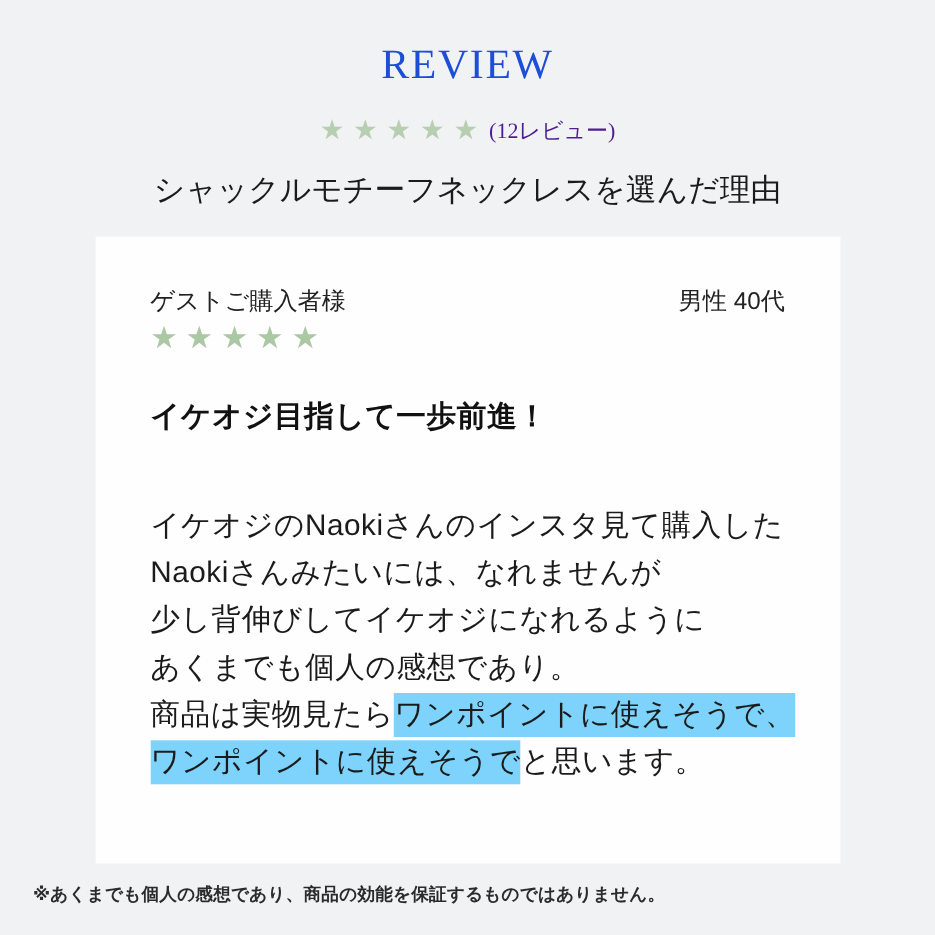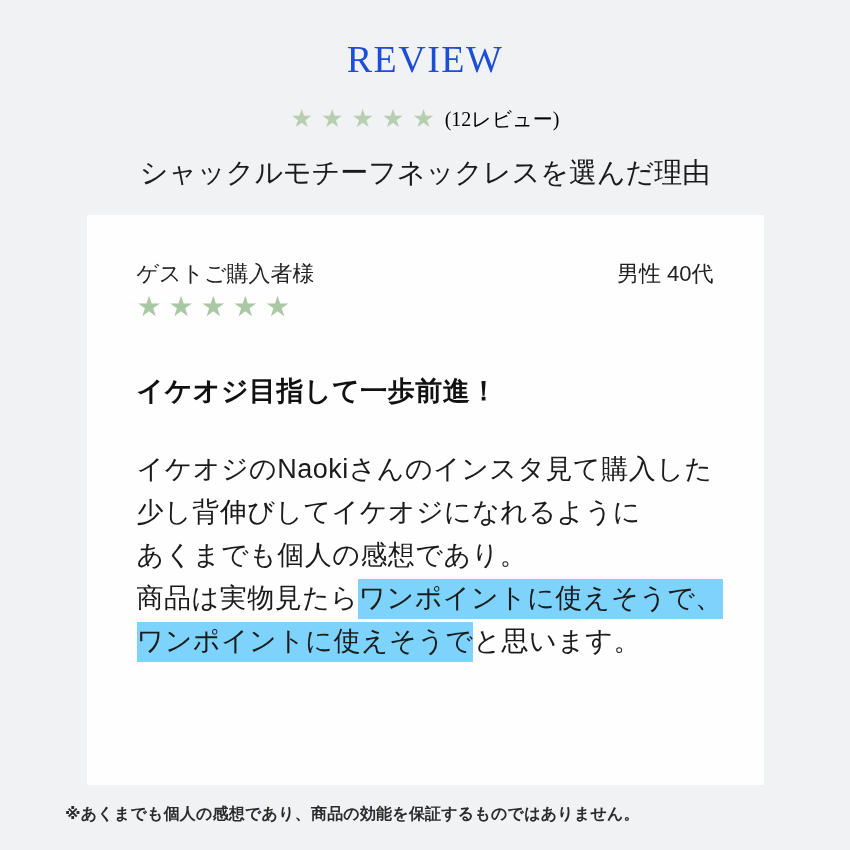--- a/index.html
+++ b/index.html
@@ -32,21 +32,21 @@
   }
   .rating-row .stars {
     color: #b7cfb0;
     font-size: 25px;
     letter-spacing: 8px;
     line-height: 1;
   }
   .rating-row .count {
     font-family: "Liberation Serif", "DejaVu Serif", serif;
     font-size: 20px;
-    color: #000000;
+    color: #4c1d95;
     margin-left: 2px;
   }
   .page-heading {
     margin-top: 27px;
     text-align: center;
     font-size: 28px;
     font-weight: 400;
     color: #1b1b1b;
     line-height: 1.1;
   }
@@ -67,29 +67,29 @@
     line-height: 1.2;
   }
   .card-stars {
     margin-top: 6px;
     color: #abc8a4;
     font-size: 28px;
     letter-spacing: 7px;
     line-height: 1;
   }
   .review-title {
-    margin-top: 54px;
+    margin-top: 41px;
     font-size: 27px;
     font-weight: 700;
     color: #111111;
     line-height: 1.2;
     letter-spacing: 0.5px;
   }
   .review-body {
-    margin-top: 40px;
+    margin-top: 61px;
   }
   .review-body p.body-line {
     margin: 0;
     font-size: 27px;
     line-height: 43px;
     color: #1b1b1b;
     letter-spacing: 0.5px;
     white-space: nowrap;
   }
   .review-body span.hl {
@@ -98,21 +98,20 @@
   }
   .footer-disclaimer {
     position: absolute;
     left: 30px;
     top: 804px;
     font-size: 16px;
     font-weight: 600;
     color: #2b2b2b;
     line-height: 1.3;
     letter-spacing: 0.2px;
-    margin-left: 35px;
   }
 </style>
 </head>
 <body>
 
 <div class="page-title">REVIEW</div>
 
 <div class="rating-row">
   <span class="stars">★★★★★</span>
   <span class="count">(12レビュー)</span>
@@ -125,20 +124,21 @@
     <span>ゲストご購入者様</span>
     <span>男性 40代</span>
   </div>
 
   <div class="card-stars">★★★★★</div>
 
   <div class="review-title">イケオジ目指して一歩前進！</div>
 
   <div class="review-body">
       <p class="body-line"><span>イケオジのNaokiさんのインスタ見て購入した</span></p>
+      <p class="body-line"><span>Naokiさんみたいには、なれませんが</span></p>
       <p class="body-line"><span>少し背伸びしてイケオジになれるように</span></p>
       <p class="body-line"><span>あくまでも個人の感想であり。</span></p>
       <p class="body-line"><span>商品は実物見たら</span><span class="hl">ワンポイントに使えそうで、</span></p>
       <p class="body-line"><span class="hl">ワンポイントに使えそうで</span><span>と思います。</span></p>
     </div>
 </div>
 
 <div class="footer-disclaimer">※あくまでも個人の感想であり、商品の効能を保証するものではありません。</div>
 
 </body></html>

